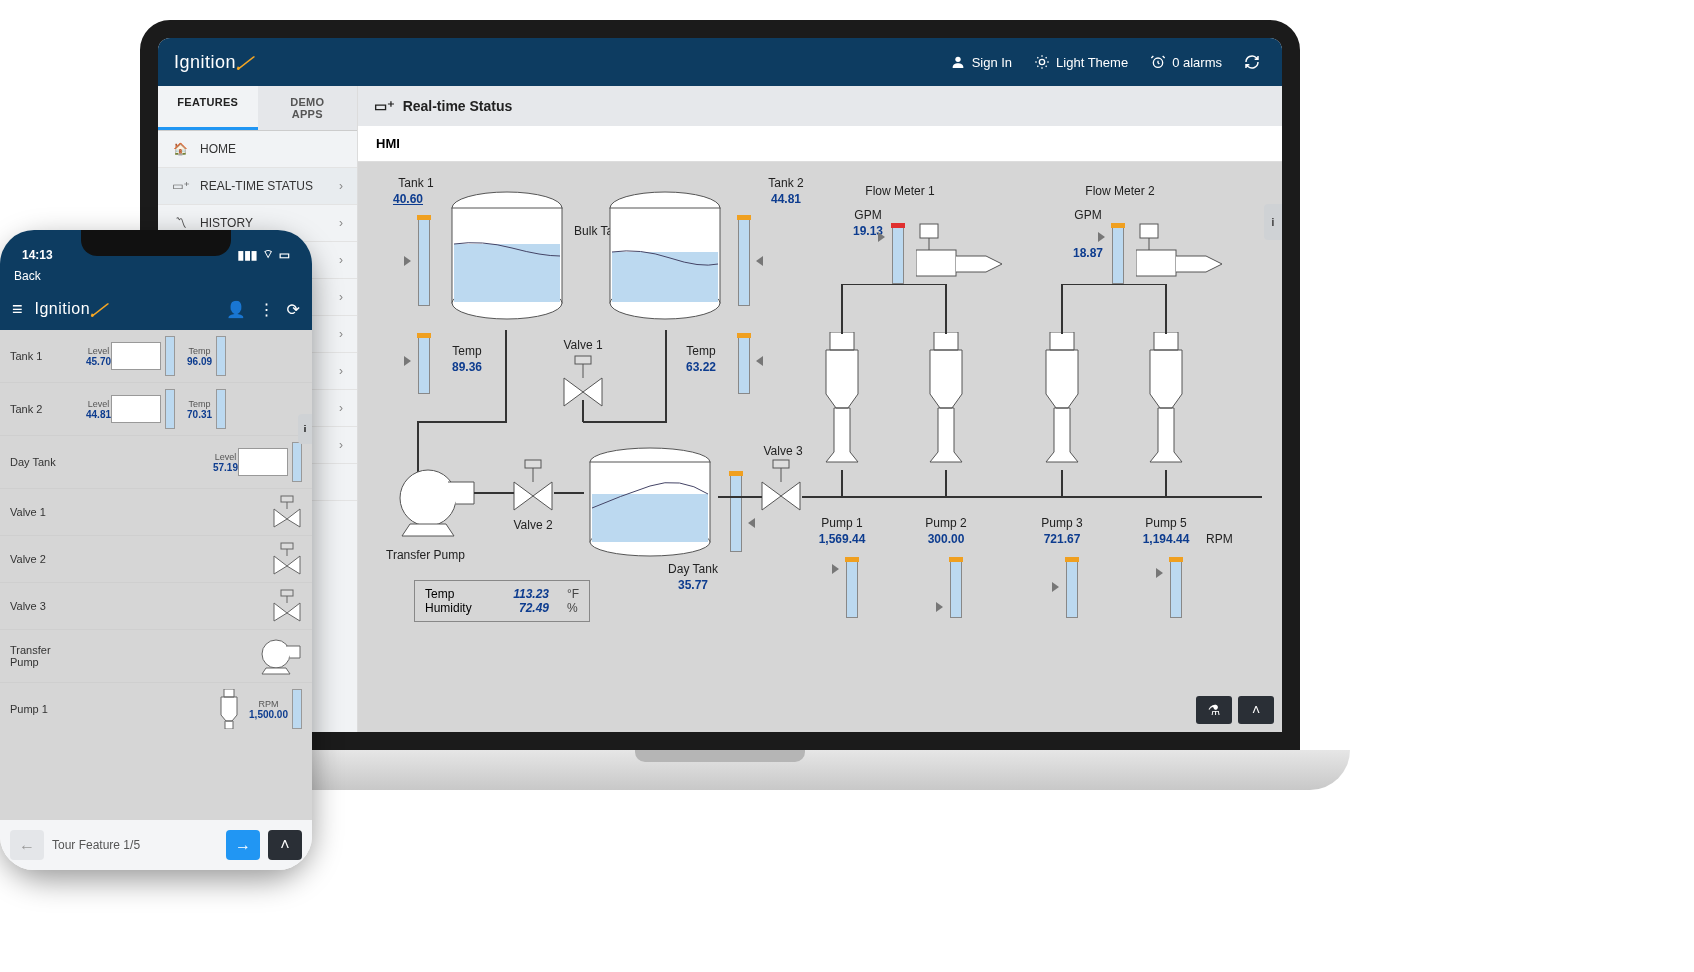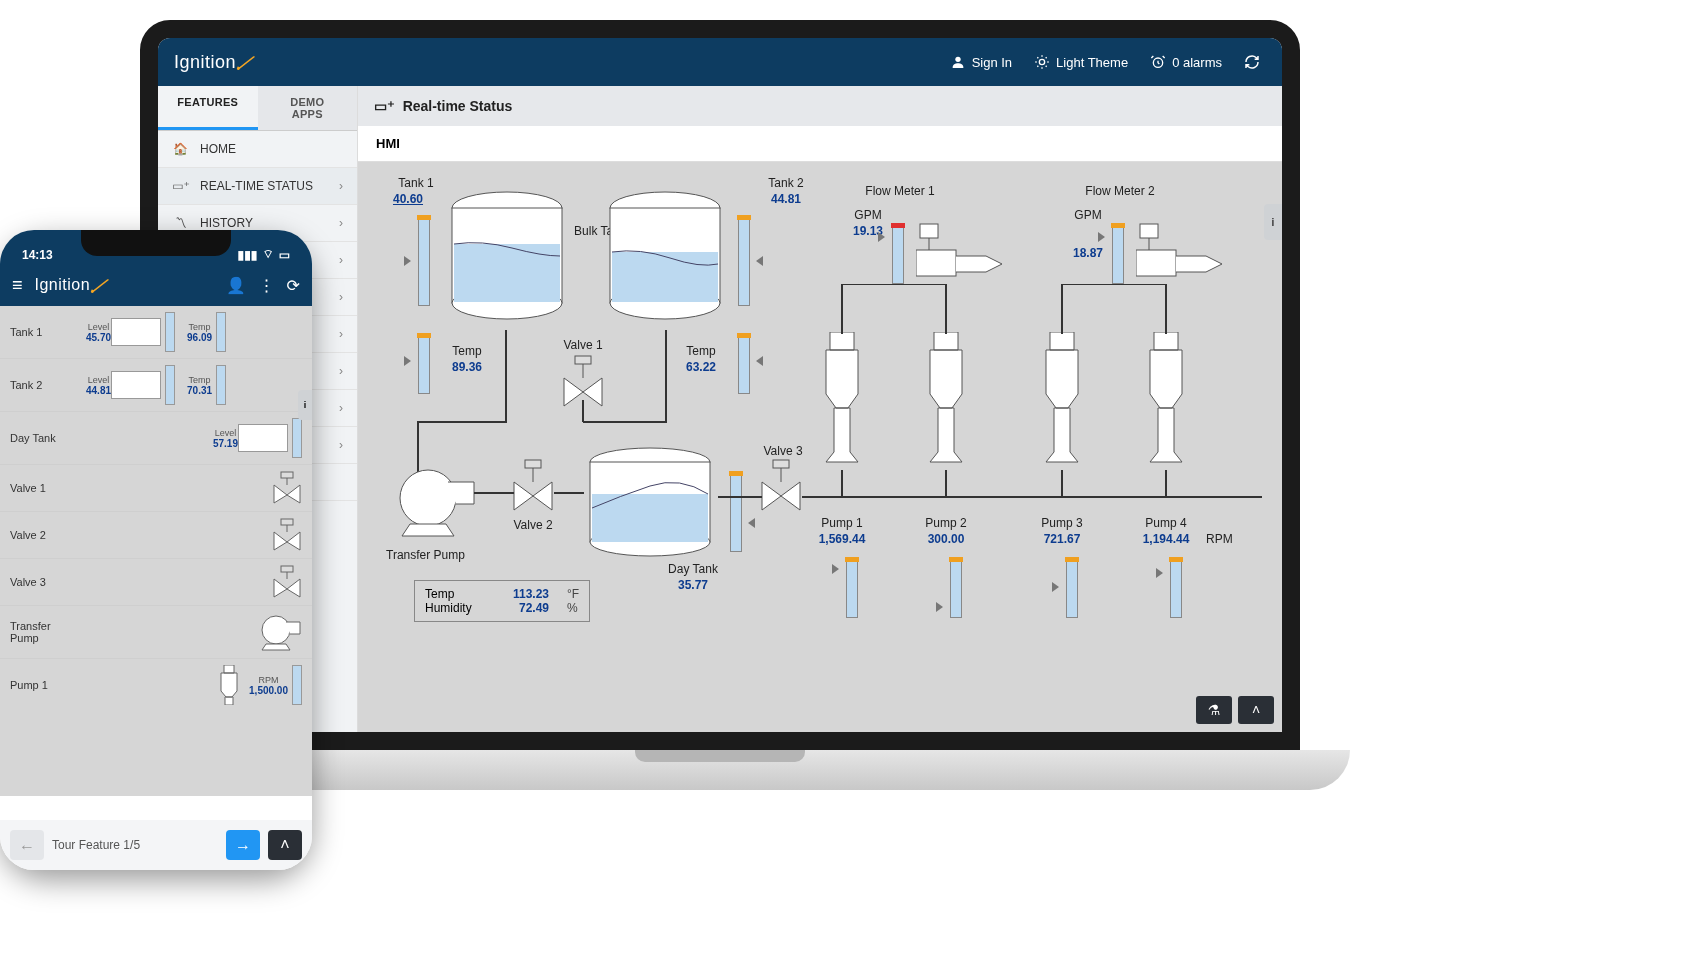--- a/index.html
+++ b/index.html
@@ -48,21 +48,21 @@
   .hmi svg { position: absolute; }
 
   .info-tab { position:absolute; right:0; top:42px; width:18px; height:36px; background:#cfd2d5; color:#333; display:flex; align-items:center; justify-content:center; font-size:10px; font-weight:700; border-radius:4px 0 0 4px;}
 
   .bottom-controls { position:absolute; bottom:8px; right:8px; display:flex; gap:6px;}
   .btn-dark { width:36px; height:28px; background:#2a2f36; color:#fff; display:flex; align-items:center; justify-content:center; border-radius:3px; font-size:14px;}
 
   .env-box { position:absolute; border:1px solid #888; padding:6px 10px; font-size:12px; background:transparent; }
   .env-box .row { display:flex; gap:14px; align-items:center; }
   .env-box .vlabel { width:60px; }
-  .env-box .vval { font-weight:700; color:#0d3c8f; width:50px; text-align:right;}
+  .env-box .vval { font-weight:700; color:#0d3c8f; width:50px; text-align:right;font-style:italic;}
   .env-box .unit { color:#444; margin-left:4px;}
 
   
   .phone { position:absolute; top:230px; left:0; width:312px; height:640px; background:#111; border-radius:46px; padding:0; box-shadow: 0 10px 30px rgba(0,0,0,.4);}
   .phone-screen{ width:100%; height:100%; background:#fff; border-radius:34px; overflow:hidden; position:relative;}
   .notch { position:absolute; top:0; left:50%; transform:translateX(-50%); width:150px; height:26px; background:#111; border-radius:0 0 16px 16px; z-index:10;}
   .statusbar { height:34px; background:#0d3c61; color:#fff; display:flex; align-items:flex-end; justify-content:space-between; padding:0 22px 2px; font-size:12px; font-weight:600;}
   .statusbar .right { display:flex; gap:5px; align-items:center;}
   .p-back { height:24px; background:#0d3c61; color:#fff; font-size:12px; padding:0 14px; display:flex; align-items:center;}
   .p-header { height:42px; background:#0d3c61; display:flex; align-items:center; padding:0 12px; color:#fff; gap:12px;}
@@ -360,21 +360,21 @@
           <div class="lbl" style="left:556px; top:354px; width:64px;">Pump 2</div>
           <div class="val" style="left:556px; top:370px; width:64px;">300.00</div>
           <div class="gauge" style="left:592px; top:396px; height:60px;"></div>
           <div class="marker" style="left:578px; top:440px;"></div>
 
           <div class="lbl" style="left:672px; top:354px; width:64px;">Pump 3</div>
           <div class="val" style="left:672px; top:370px; width:64px;">721.67</div>
           <div class="gauge" style="left:708px; top:396px; height:60px;"></div>
           <div class="marker" style="left:694px; top:420px;"></div>
 
-          <div class="lbl" style="left:776px; top:354px; width:64px;">Pump 4</div>
+          <div class="lbl" style="left:776px; top:354px; width:64px;">Pump 5</div>
           <div class="val" style="left:770px; top:370px; width:76px;">1,194.44</div>
           <div class="lbl" style="left:848px; top:370px; width:40px; text-align:left;">RPM</div>
           <div class="gauge" style="left:812px; top:396px; height:60px;"></div>
           <div class="marker" style="left:798px; top:406px;"></div>
 
           <div class="bottom-controls">
             <div class="btn-dark">⚗</div>
             <div class="btn-dark">˄</div>
           </div>
         </div>
@@ -388,20 +388,23 @@
   <div class="phone-screen">
     <div class="notch"></div>
     <div class="statusbar">
       <span>14:13</span>
       <span class="right">
         <span>▮▮▮</span>
         <span>⌔</span>
         <span>▭</span>
       </span>
     </div>
+    <div class="p-back">
+        <span>Back</span>
+      </div>
     <div class="p-header">
       <span style="font-size:18px;">≡</span>
       <span class="brand">
         <span>Ignition</span>
           <span class="brand-accent">.⁄</span>
       </span>
       <span style="flex:1"></span>
       <span>👤</span>
       <span>⋮</span>
       <span>⟳</span>

